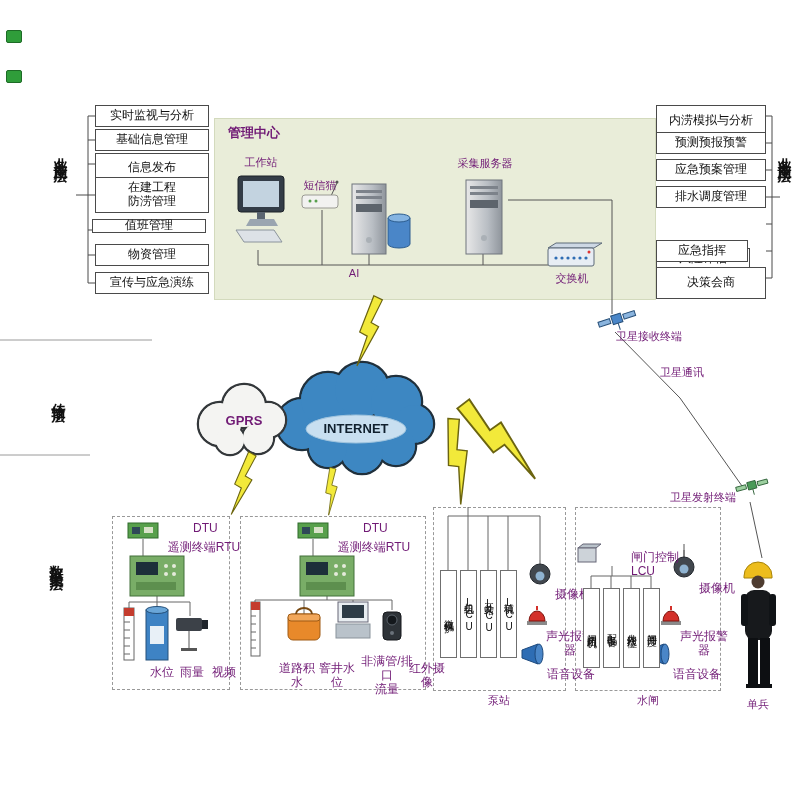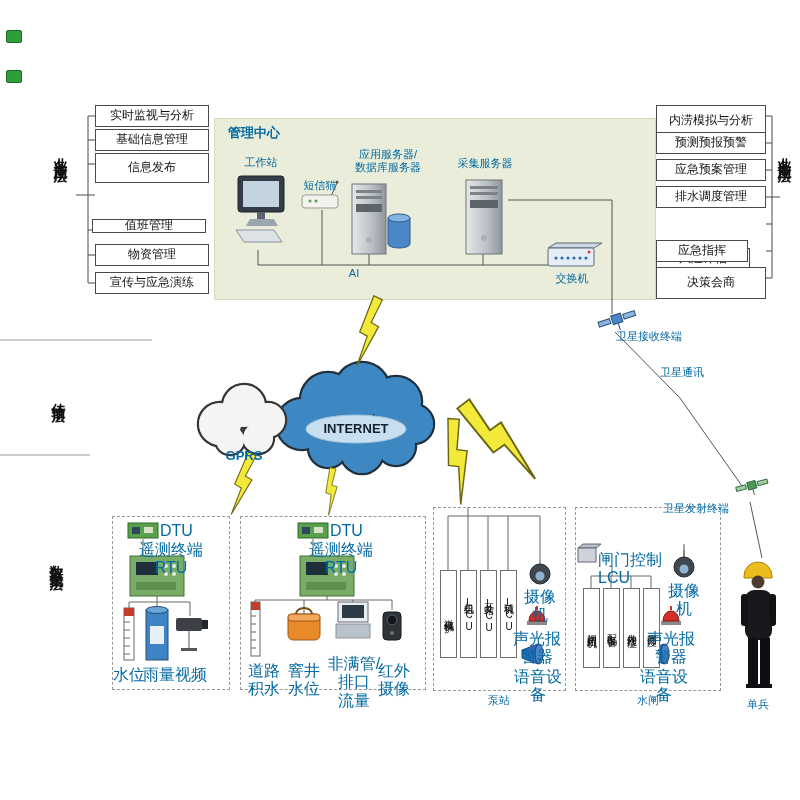--- a/index.html
+++ b/index.html
@@ -1,22 +1,22 @@
 <!DOCTYPE html>
 <html><head>
 <meta charset="utf-8">
 <style>
   html,body{margin:0;padding:0;}
   body{font-family:"Liberation Sans","DejaVu Sans",sans-serif;background:#fff;}
   #stage{position:relative;width:800px;height:800px;background:#fff;overflow:hidden;}
   svg.art{position:absolute;left:0;top:0;}
   .appbox{position:absolute;background:#fff;border:1px solid #4a4a4a;display:flex;align-items:center;justify-content:center;
           text-align:center;font-size:12px;color:#111;white-space:pre-line;line-height:1.15;box-sizing:border-box;}
-  .lbl{position:absolute;color:#0369a1;text-align:center;white-space:pre-line;line-height:1.15;font-size:11px;}
-  .sm{font-size:16px;}
+  .lbl{position:absolute;color:#701a75;text-align:center;white-space:pre-line;line-height:1.15;font-size:11px;}
+  .sm{font-size:12px;margin-left:33px;}
   .bold{font-weight:bold;}
   .vlayer{position:absolute;writing-mode:vertical-rl;text-orientation:upright;letter-spacing:3px;font-weight:bold;font-size:14px;color:#111;}
   .dash{position:absolute;border:1px dashed #999;background:rgba(255,255,255,.5);box-sizing:border-box;}
   .mgmt{position:absolute;background:#e9edd9;border:1px solid #d3dabd;box-sizing:border-box;}
   .vunit{position:absolute;background:#fff;border:1px solid #6f6f6f;display:flex;align-items:center;justify-content:center;
          writing-mode:vertical-rl;text-orientation:upright;font-size:10px;color:#111;letter-spacing:1px;box-sizing:border-box;}
   .marker{position:absolute;background:#2f9d3a;border:1px solid #1d6b26;border-radius:2px;}
 </style>
 </head>
 <body>
@@ -310,46 +310,46 @@
   <div class="marker" style="left:6px;top:70px;width:14px;height:11px;"></div>
 
   <div class="vlayer" style="left:52px;top:146px;">业务应用层</div>
   <div class="vlayer" style="left:776px;top:146px;">业务应用层</div>
   <div class="vlayer" style="left:50px;top:392px;">传输层</div>
   <div class="vlayer" style="left:48px;top:554px;">数据采集层</div>
 
   <div class="appbox" style="left:95px;top:105px;width:114px;height:22px;">实时监视与分析</div>
   <div class="appbox" style="left:95px;top:129px;width:114px;height:22px;">基础信息管理</div>
   <div class="appbox" style="left:95px;top:153px;width:114px;height:30px;">信息发布</div>
+  <div class="appbox" style="left:95px;top:177px;width:114px;height:36px;">在建工程
+防涝管理</div>
   <div class="appbox" style="left:92px;top:219px;width:114px;height:14px;">值班管理</div>
   <div class="appbox" style="left:95px;top:244px;width:114px;height:22px;">物资管理</div>
   <div class="appbox" style="left:95px;top:272px;width:114px;height:22px;">宣传与应急演练</div>
 
   <div class="appbox" style="left:656px;top:105px;width:110px;height:32px;">内涝模拟与分析</div>
   <div class="appbox" style="left:656px;top:132px;width:110px;height:22px;">预测预报预警</div>
   <div class="appbox" style="left:656px;top:159px;width:110px;height:22px;">应急预案管理</div>
   <div class="appbox" style="left:656px;top:186px;width:110px;height:22px;">排水调度管理</div>
   <div class="appbox" style="left:656px;top:213px;width:94px;height:22px;margin-top:35px;">风险评估</div>
   <div class="appbox" style="left:656px;top:240px;width:92px;height:22px;">应急指挥</div>
   <div class="appbox" style="left:656px;top:267px;width:110px;height:32px;">决策会商</div>
 
   <div class="lbl bold" style="left:228px;top:126px;width:80px;text-align:left;font-size:13px;">管理中心</div>
   <div class="lbl" style="left:234px;top:156px;width:54px;">工作站</div>
   <div class="lbl" style="left:298px;top:179px;width:44px;">短信猫</div>
-  <div class="lbl" style="left:336px;top:148px;width:104px;">应用服务器/
-数据库服务器</div>
   <div class="lbl" style="left:450px;top:157px;width:70px;">采集服务器</div>
   <div class="lbl" style="left:546px;top:272px;width:52px;">交换机</div>
   <div class="lbl" style="left:342px;top:267px;width:24px;background:#e9edd9;">AI</div>
 
-  <div class="lbl bold" style="left:218px;top:414px;width:52px;font-size:13px;margin-top:35px;">GPRS</div>
+  <div class="lbl bold" style="left:218px;top:414px;width:52px;font-size:13px;">GPRS</div>
   <div class="lbl bold" style="left:306px;top:422px;width:100px;font-size:13px;color:#10202e;">INTERNET</div>
   <div class="lbl" style="left:616px;top:330px;width:84px;text-align:left;">卫星接收终端</div>
   <div class="lbl" style="left:652px;top:366px;width:60px;">卫星通讯</div>
-  <div class="lbl" style="left:656px;top:502px;width:80px;text-align:center;">卫星发射终端</div>
+  <div class="lbl" style="left:656px;top:491px;width:80px;text-align:right;">卫星发射终端</div>
 
   <div class="lbl sm" style="left:160px;top:522px;width:30px;text-align:left;">DTU</div>
   <div class="lbl sm" style="left:134px;top:541px;width:74px;">遥测终端RTU</div>
   <div class="lbl sm" style="left:112px;top:666px;width:34px;">水位</div>
   <div class="lbl sm" style="left:142px;top:666px;width:34px;">雨量</div>
   <div class="lbl sm" style="left:174px;top:666px;width:34px;">视频</div>
 
   <div class="lbl sm" style="left:330px;top:522px;width:30px;text-align:left;">DTU</div>
   <div class="lbl sm" style="left:304px;top:541px;width:74px;">遥测终端RTU</div>
   <div class="lbl sm" style="left:242px;top:662px;width:44px;">道路积水</div>

